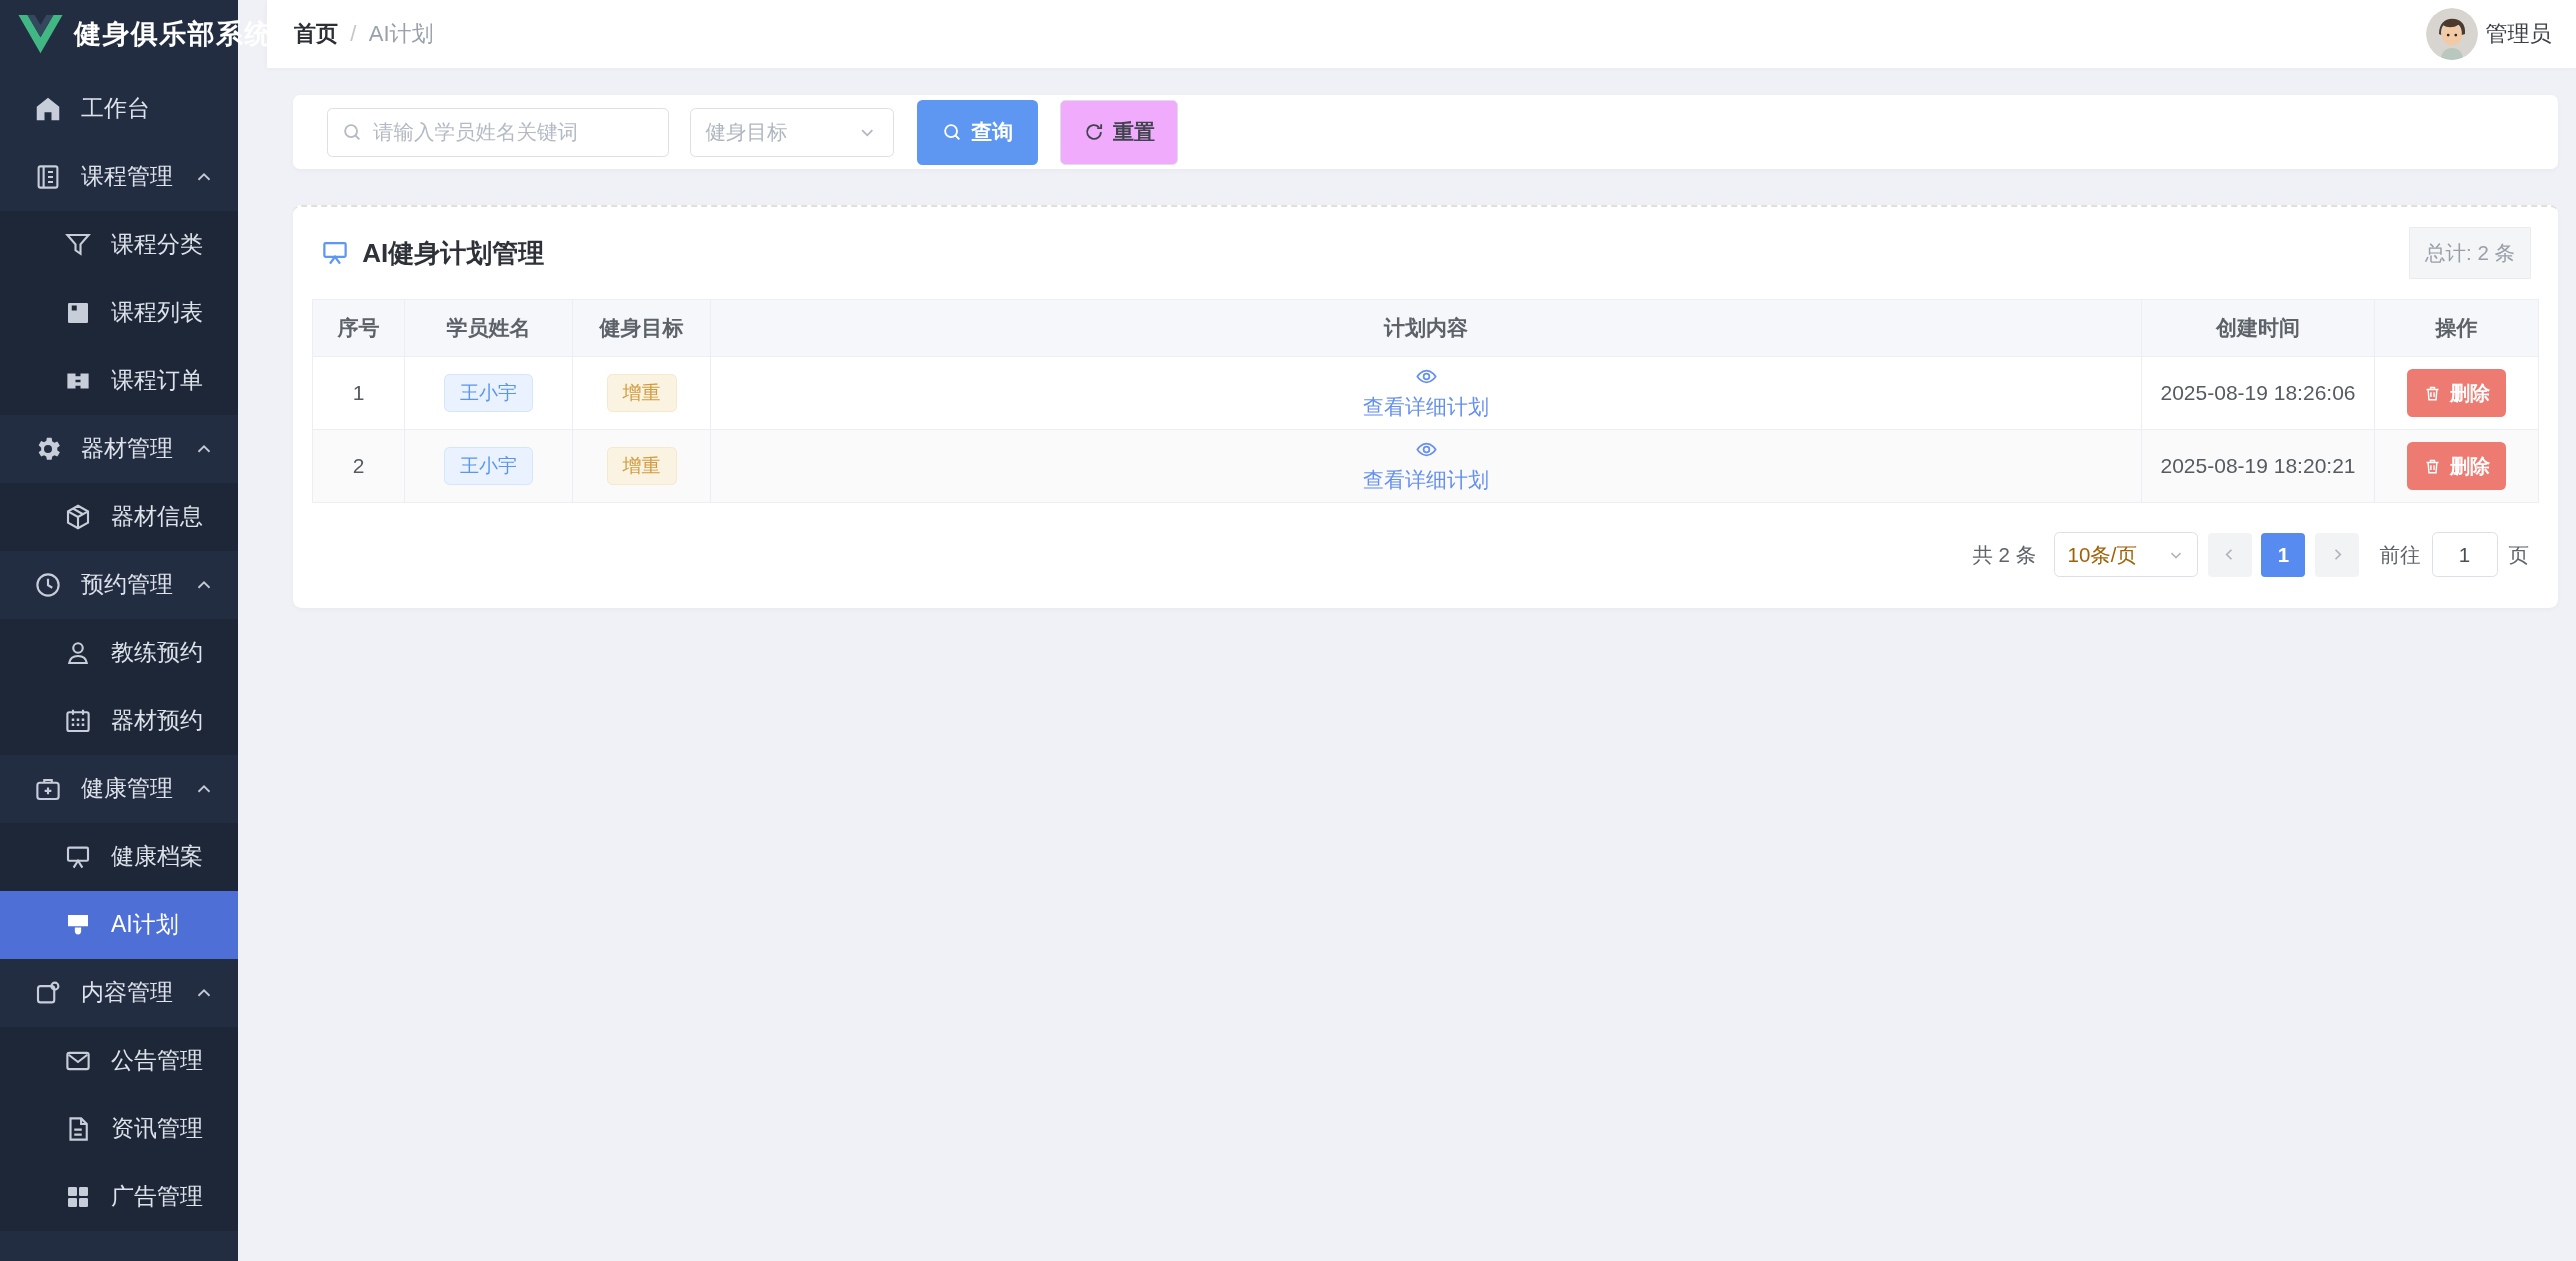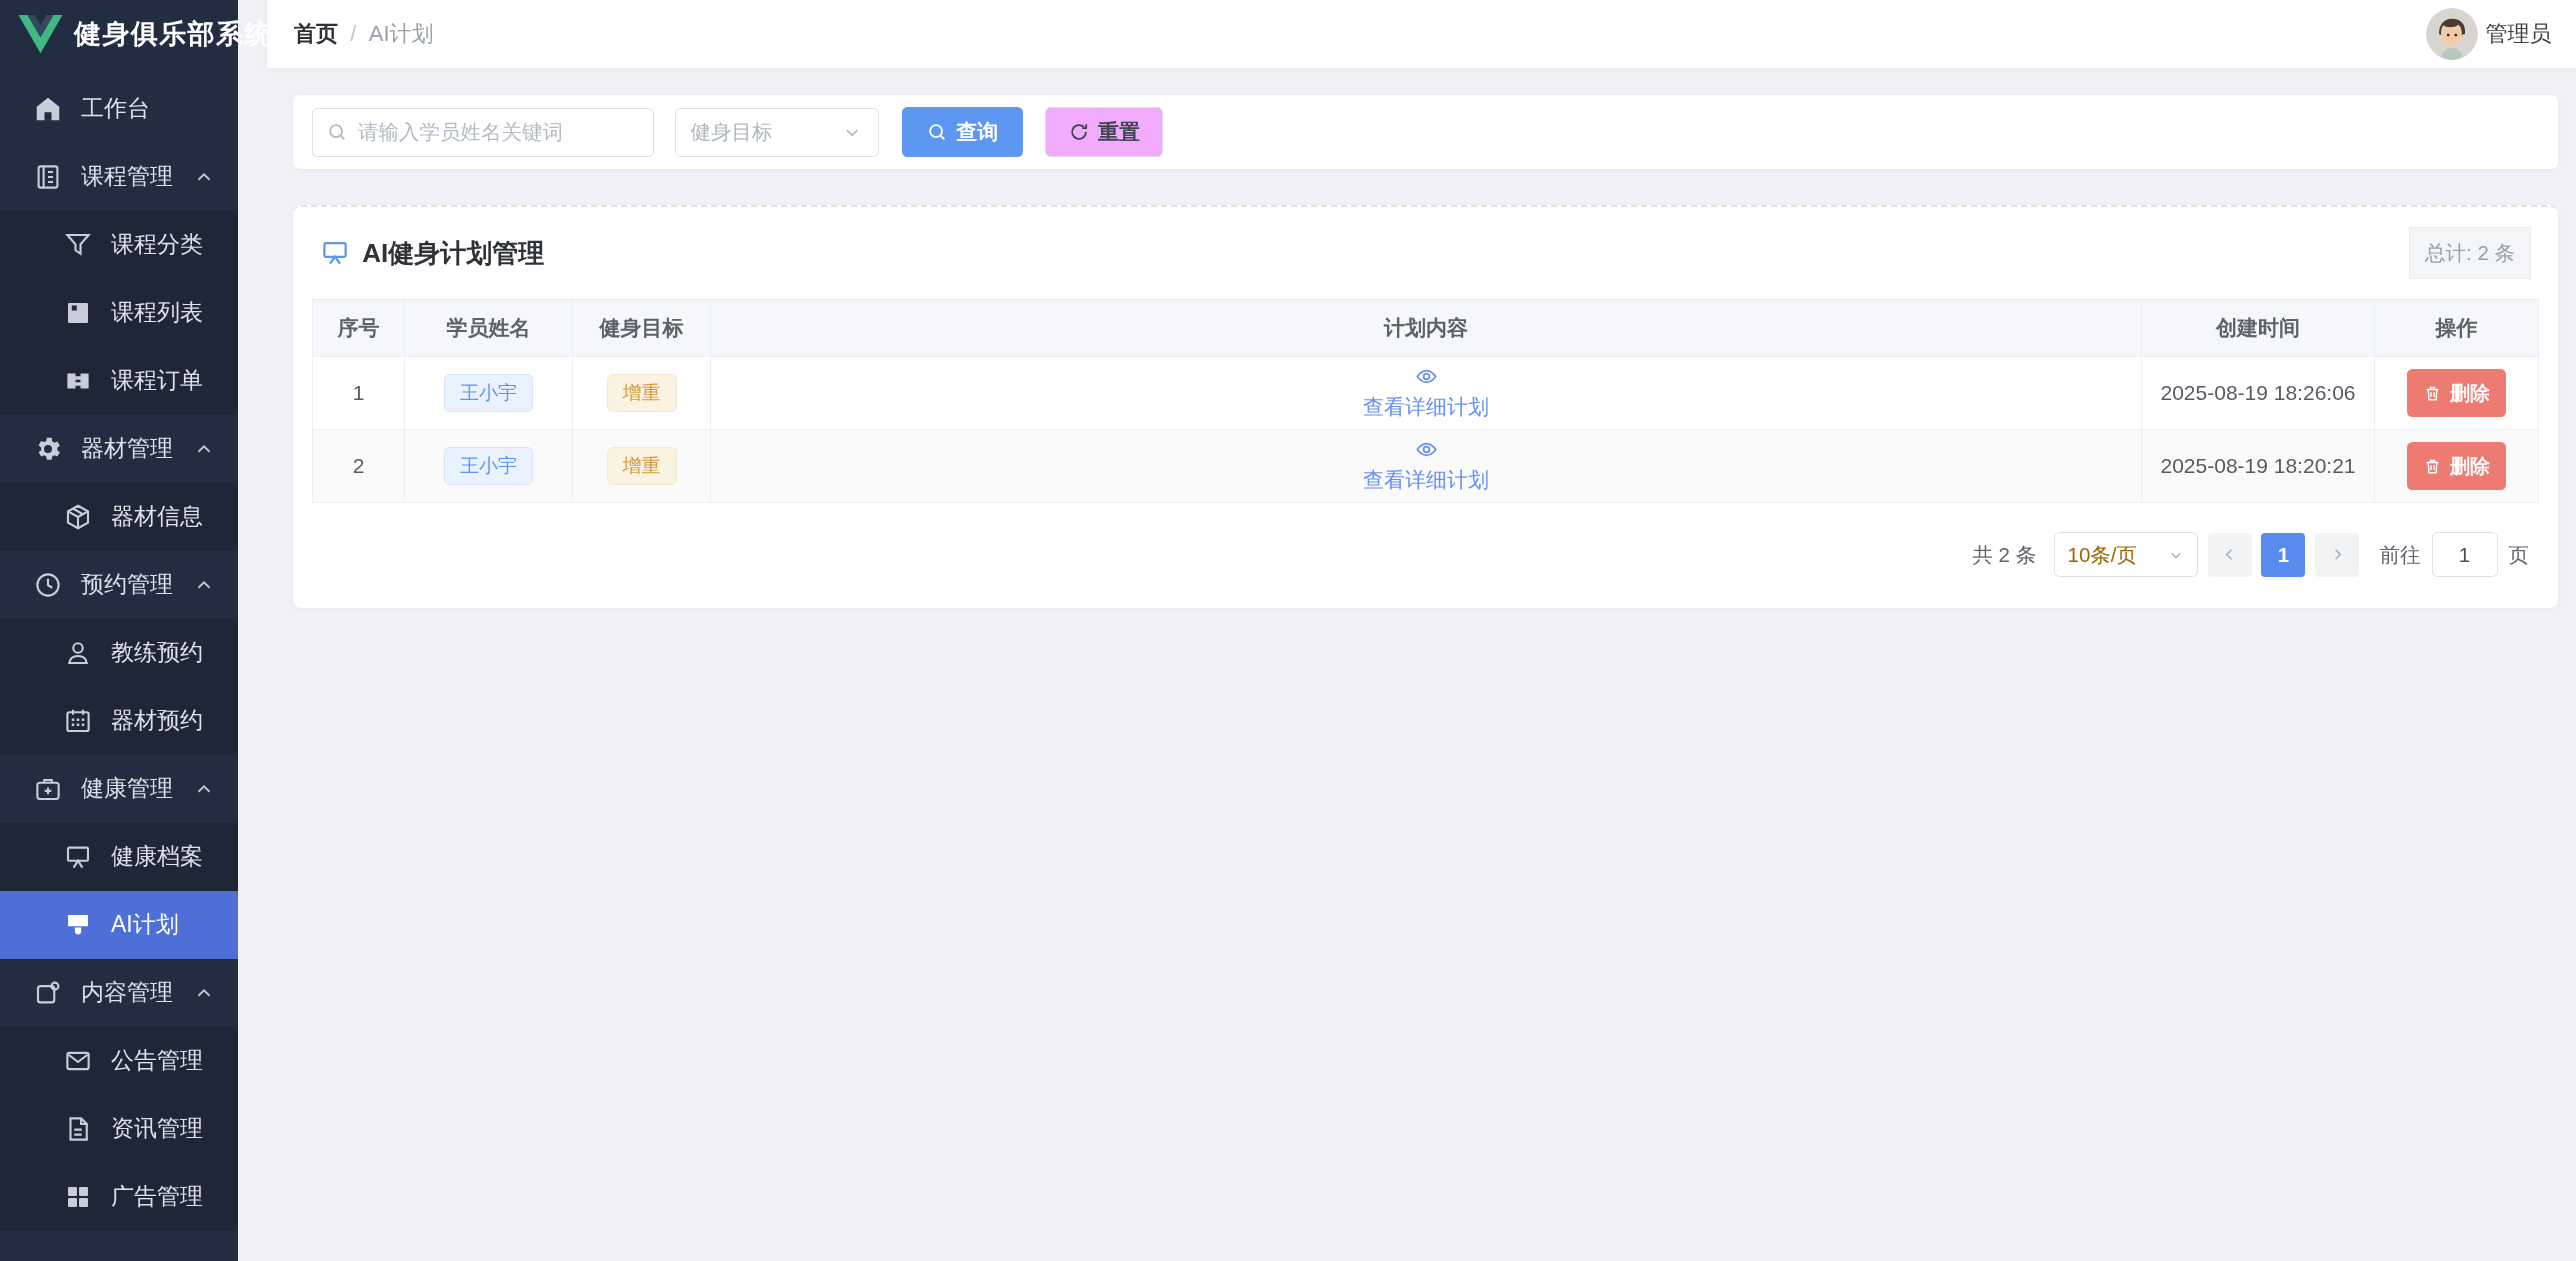--- a/index.html
+++ b/index.html
@@ -56,40 +56,40 @@
   .bc-cur { color: #9aa1ab; }
   .userbox { display: flex; align-items: center; }
   .avatar { width: 52px; height: 52px; border-radius: 50%; overflow: hidden; flex: none; cursor: pointer; }
   .username { font-size: 22px; color: #3c4046; margin-left: 7px; }
 
   .content { padding: 27px 18px 0 26px; flex: 1; }
 
   
   .filter-card {
     background: #ffffff; border-radius: 6.8px; height: 74px;
-    display: flex; align-items: center; padding: 0 19px;
+    display: flex; align-items: center; padding: 0 34px;
     box-shadow: 0 1.4px 5.5px rgba(0,0,0,0.03);
   }
   .inp-wrap { position: relative; width: 342px; height: 49px; }
   .inp-wrap .s-ico { position: absolute; left: 13.7px; top: 13.7px; width: 22px; height: 22px; color: #b4bac4; }
   .kw-input {
     width: 100%; height: 100%; border: 1.4px solid #dcdfe6; border-radius: 5.5px;
     padding: 0 13.7px 0 45px; font-size: 20.5px; color: #565b62; outline: none;
     font-family: inherit; background: #fff;
   }
   .kw-input::placeholder { color: #b4bac4; }
   .select {
     width: 204px; height: 49px; border: 1.4px solid #dcdfe6; border-radius: 5.5px;
     display: flex; align-items: center; justify-content: space-between;
     padding: 0 15px; margin-left: 20.5px; font-size: 20.5px; color: #b0b6c0;
     background: #fff; cursor: pointer;
   }
   .select .chev { width: 20.5px; height: 20.5px; color: #b0b6c0; }
   .btn {
-    height: 50px; border-radius: 5.5px; border: none; display: inline-flex;
+    height: 65px; border-radius: 5.5px; border: none; display: inline-flex;
     align-items: center; justify-content: center; font-size: 21px; cursor: pointer;
     font-family: inherit; font-weight: 700;
   }
   .btn .b-ico { width: 22px; height: 22px; margin-right: 8.2px; }
   .btn-primary { background: #5e97f2; color: #ffffff; padding: 0 24.6px; margin-left: 23px; }
   .btn-plain {
     background: #f0abfc; color: #3f444d; border: 1.4px solid #dcdfe6;
     padding: 0 22px; margin-left: 22px;
   }
 

